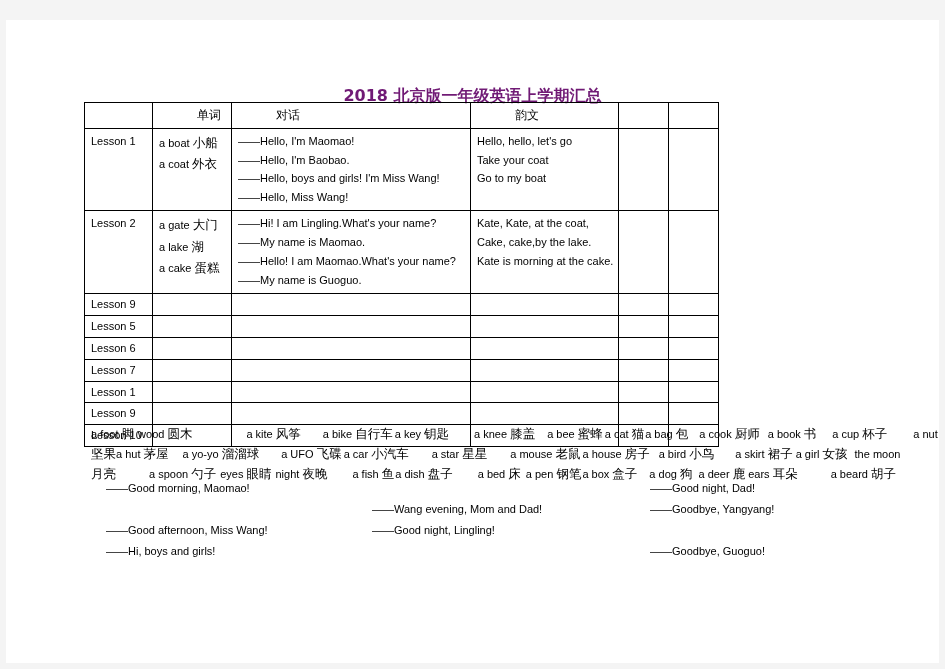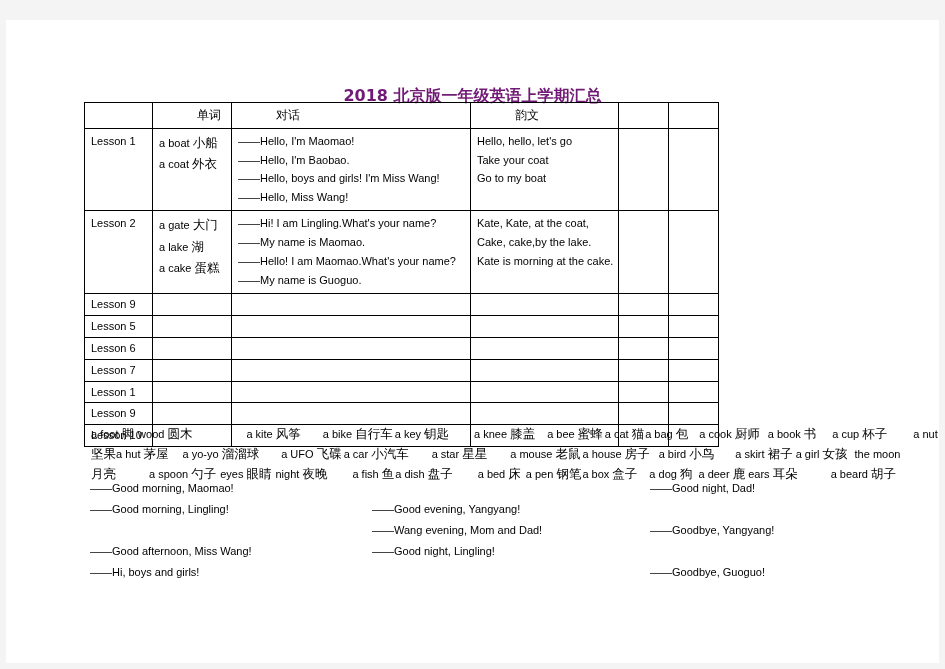--- a/index.html
+++ b/index.html
@@ -94,21 +94,21 @@
     width: 845px;
     height: 100px;
     font-size: 11px;
     color: #000;
   }
   .greet-row { position: relative; height: 21px; }
   .greet-item {
     position: absolute;
     white-space: nowrap;
   }
-  .col-a { left: 0px; }
+  .col-a { left: 16px; }
   .col-b { left: 282px; }
   .col-c { left: 560px; }
 </style>
 </head>
 <body>
 
 <div class="page">
 
   <div class="doc-title cn">2018 北京版一年级英语上学期汇总</div>
 
@@ -235,24 +235,20 @@
       <div class="line"><span><span class="zh">坚果</span></span><span>a hut <span class="zh">茅屋</span></span><span class="sp" style="width: 14px;"></span><span>a yo-yo <span class="zh">溜溜球</span></span><span class="sp" style="width: 22px;"></span><span>a UFO <span class="zh">飞碟</span></span><span class="sp" style="width: 2px;"></span><span>a car <span class="zh">小汽车</span></span><span class="sp" style="width: 23px;"></span><span>a star <span class="zh">星星</span></span><span class="sp" style="width: 23px;"></span><span>a mouse <span class="zh">老鼠</span></span><span class="sp" style="width: 2px;"></span><span>a house <span class="zh">房子</span></span><span class="sp" style="width: 9px;"></span><span>a bird <span class="zh">小鸟</span></span><span class="sp" style="width: 21px;"></span><span>a skirt <span class="zh">裙子</span></span><span class="sp" style="width: 3px;"></span><span>a girl <span class="zh">女孩</span></span><span class="sp" style="width: 7px;"></span><span>the  moon</span></div>
       <div class="line"><span><span class="zh">月亮</span></span><span class="sp" style="width: 33px;"></span><span>a spoon <span class="zh">勺子</span></span><span class="sp" style="width: 4px;"></span><span>eyes <span class="zh">眼睛</span></span><span class="sp" style="width: 4px;"></span><span>night <span class="zh">夜晚</span></span><span class="sp" style="width: 25px;"></span><span>a fish <span class="zh">鱼</span></span><span class="sp" style="width: 1px;"></span><span>a dish <span class="zh">盘子</span></span><span class="sp" style="width: 25px;"></span><span>a bed <span class="zh">床</span></span><span class="sp" style="width: 5px;"></span><span>a pen <span class="zh">钢笔</span></span><span class="sp" style="width: 1px;"></span><span>a box <span class="zh">盒子</span></span><span class="sp" style="width: 12px;"></span><span>a dog <span class="zh">狗</span></span><span class="sp" style="width: 6px;"></span><span>a deer <span class="zh">鹿</span></span><span class="sp" style="width: 3px;"></span><span>ears <span class="zh">耳朵</span></span><span class="sp" style="width: 33px;"></span><span>a beard <span class="zh">胡子</span></span></div>
     </div>
 
   <div class="greetings">
       <div class="greet-row">
         <div class="greet-item col-a">——Good morning, Maomao!</div>
         <div class="greet-item col-c">——Good night, Dad!</div>
       </div>
       <div class="greet-row">
-        <div class="greet-item col-a">——Good morning, Lingling!</div>
-        <div class="greet-item col-b">——Good evening, Yangyang!</div>
-      </div>
-      <div class="greet-row">
         <div class="greet-item col-b">——Wang evening, Mom and Dad!</div>
         <div class="greet-item col-c">——Goodbye, Yangyang!</div>
       </div>
       <div class="greet-row">
         <div class="greet-item col-a">——Good afternoon, Miss Wang!</div>
         <div class="greet-item col-b">——Good night, Lingling!</div>
       </div>
       <div class="greet-row">
         <div class="greet-item col-a">——Hi, boys and girls!</div>
         <div class="greet-item col-c">——Goodbye, Guoguo!</div>

